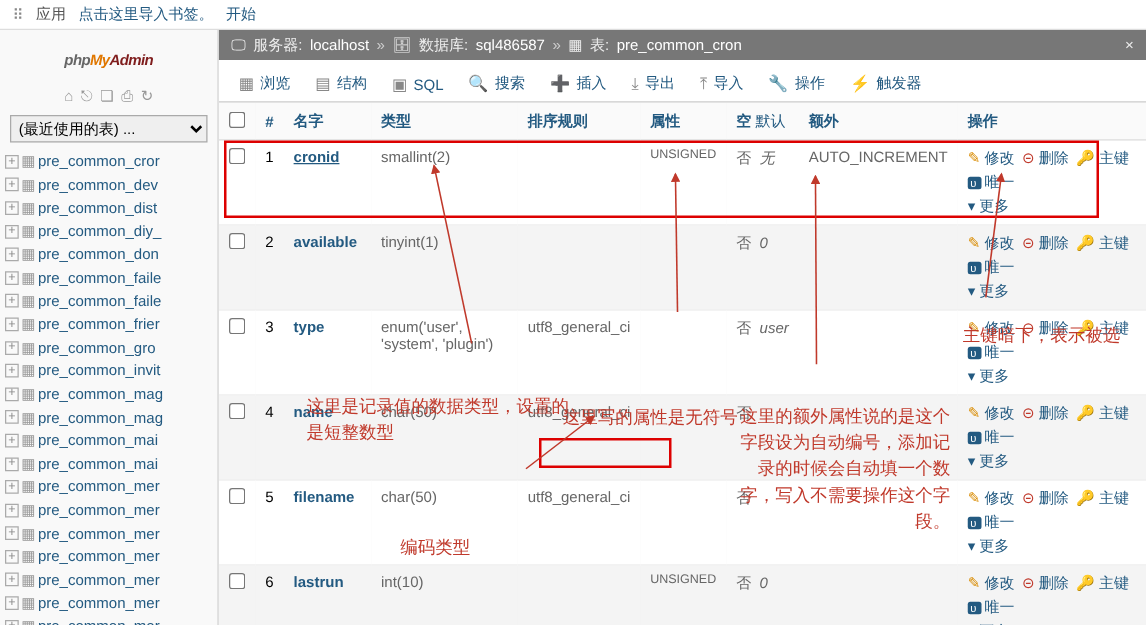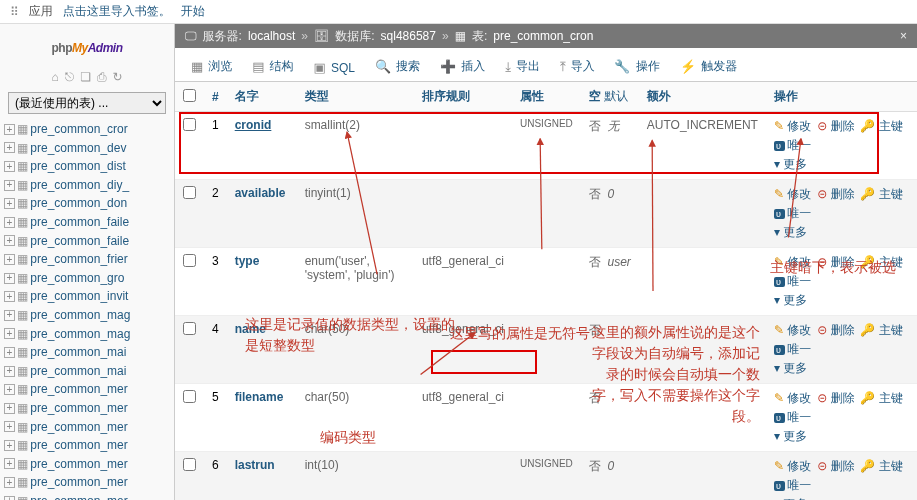--- a/index.html
+++ b/index.html
@@ -3,21 +3,21 @@
 <meta charset="utf-8">
 <style>
 * { margin: 0; padding: 0; box-sizing: border-box; font-family: Arial, "Microsoft YaHei", sans-serif; font-size: 12px; }
 body { background: #f5f5f5; width: 917px; height: 500px; overflow: hidden; }
 .browser-bar { background: #fff; border-bottom: 1px solid #ddd; height: 24px; padding: 4px 10px; display: flex; align-items: center; gap: 10px; }
 .browser-bar span { color: #555; font-size: 12px; }
 .browser-bar .apps-ico { color: #888; display: inline-block; }
 .container { display: flex; height: calc(500px - 24px); }
 .sidebar { width: 175px; background: #f9f9f9; border-right: 1px solid #ccc; display: flex; flex-direction: column; }
 .logo { font-size: 22px; font-weight: bold; padding: 8px; text-align: center; letter-spacing: -0.5px; }
-.logo .p { color: #666; } .logo .my { color: #e07700; font-style: italic; } .logo .admin { color: #4c1d95; font-style: italic; }
+.logo .p { color: #666; font-style: italic; } .logo .my { color: #e07700; font-style: italic; } .logo .admin { color: #7f1d1d; font-style: italic; }
 .toolbar1 { display: flex; justify-content: center; gap: 6px; padding: 4px 0; color: #999; font-size: 13px; }
 .recent { padding: 4px 8px; }
 .recent select { width: 100%; font-size: 12px; padding: 2px; border: 1px solid #aaa; }
 .tree { flex: 1; overflow: hidden; padding: 2px 0 0 4px; line-height: 1.55; color: #235a81; }
 .tree-item { display: flex; align-items: center; gap: 2px; white-space: nowrap; }
 .tree-item .pm { display: inline-flex; width: 11px; height: 11px; border: 1px solid #aaa; align-items: center; justify-content: center; color: #888; font-size: 10px; }
 .tree-item .bullet { color: #999; }
 .tree-item a { color: #235a81; text-decoration: none; }
 .main { flex: 1; display: flex; flex-direction: column; overflow: hidden; background: #f5f5f5; }
 .crumb { background: #777; color: #eee; padding: 3px 10px; display: flex; align-items: center; gap: 6px; height: 24px; font-size: 12px; }

